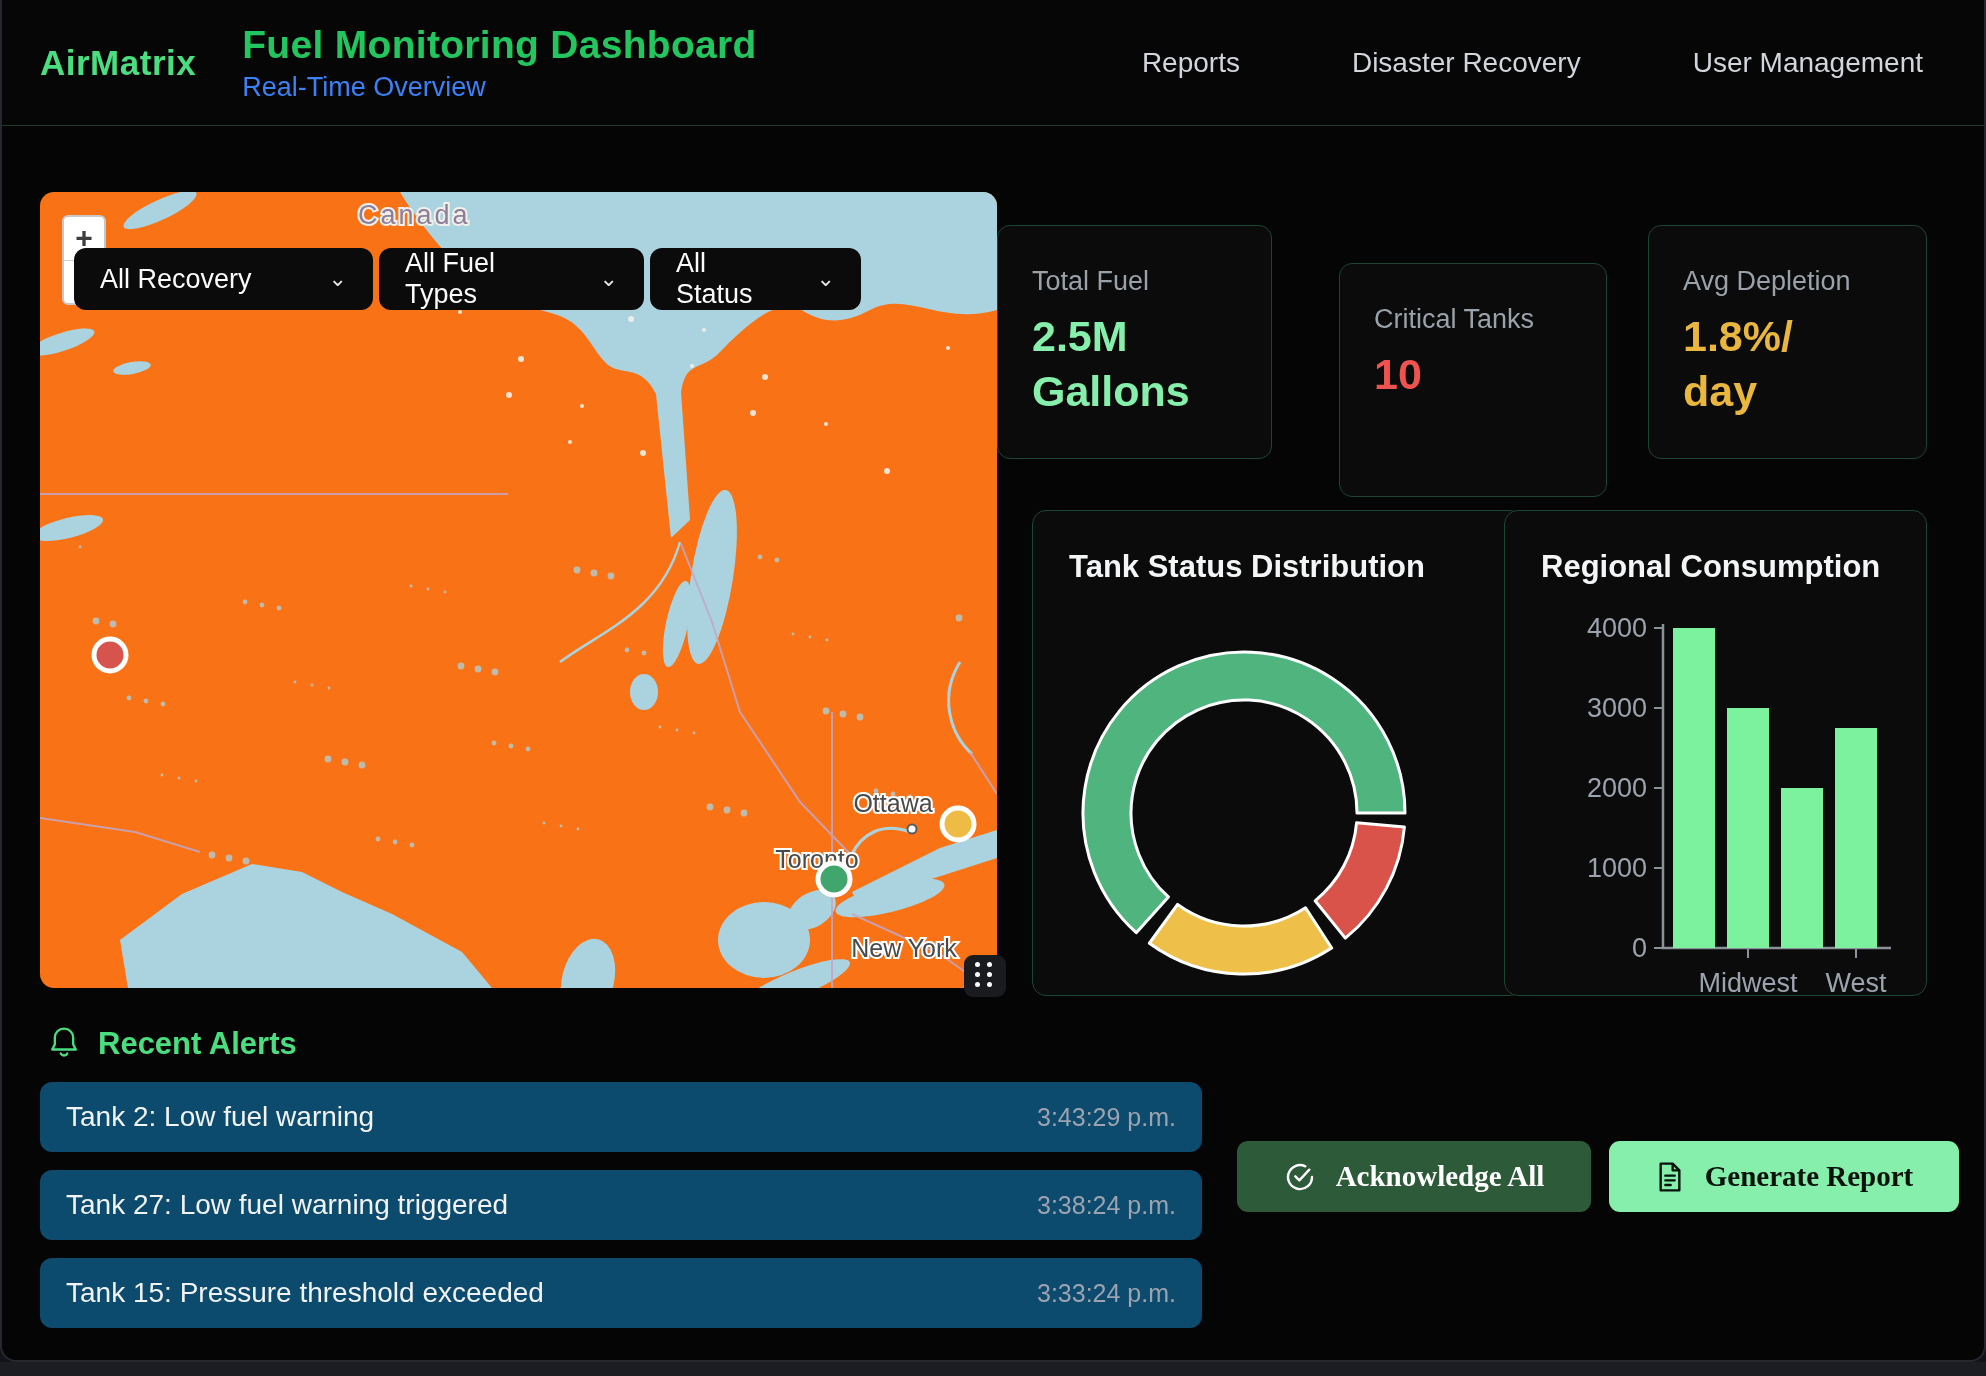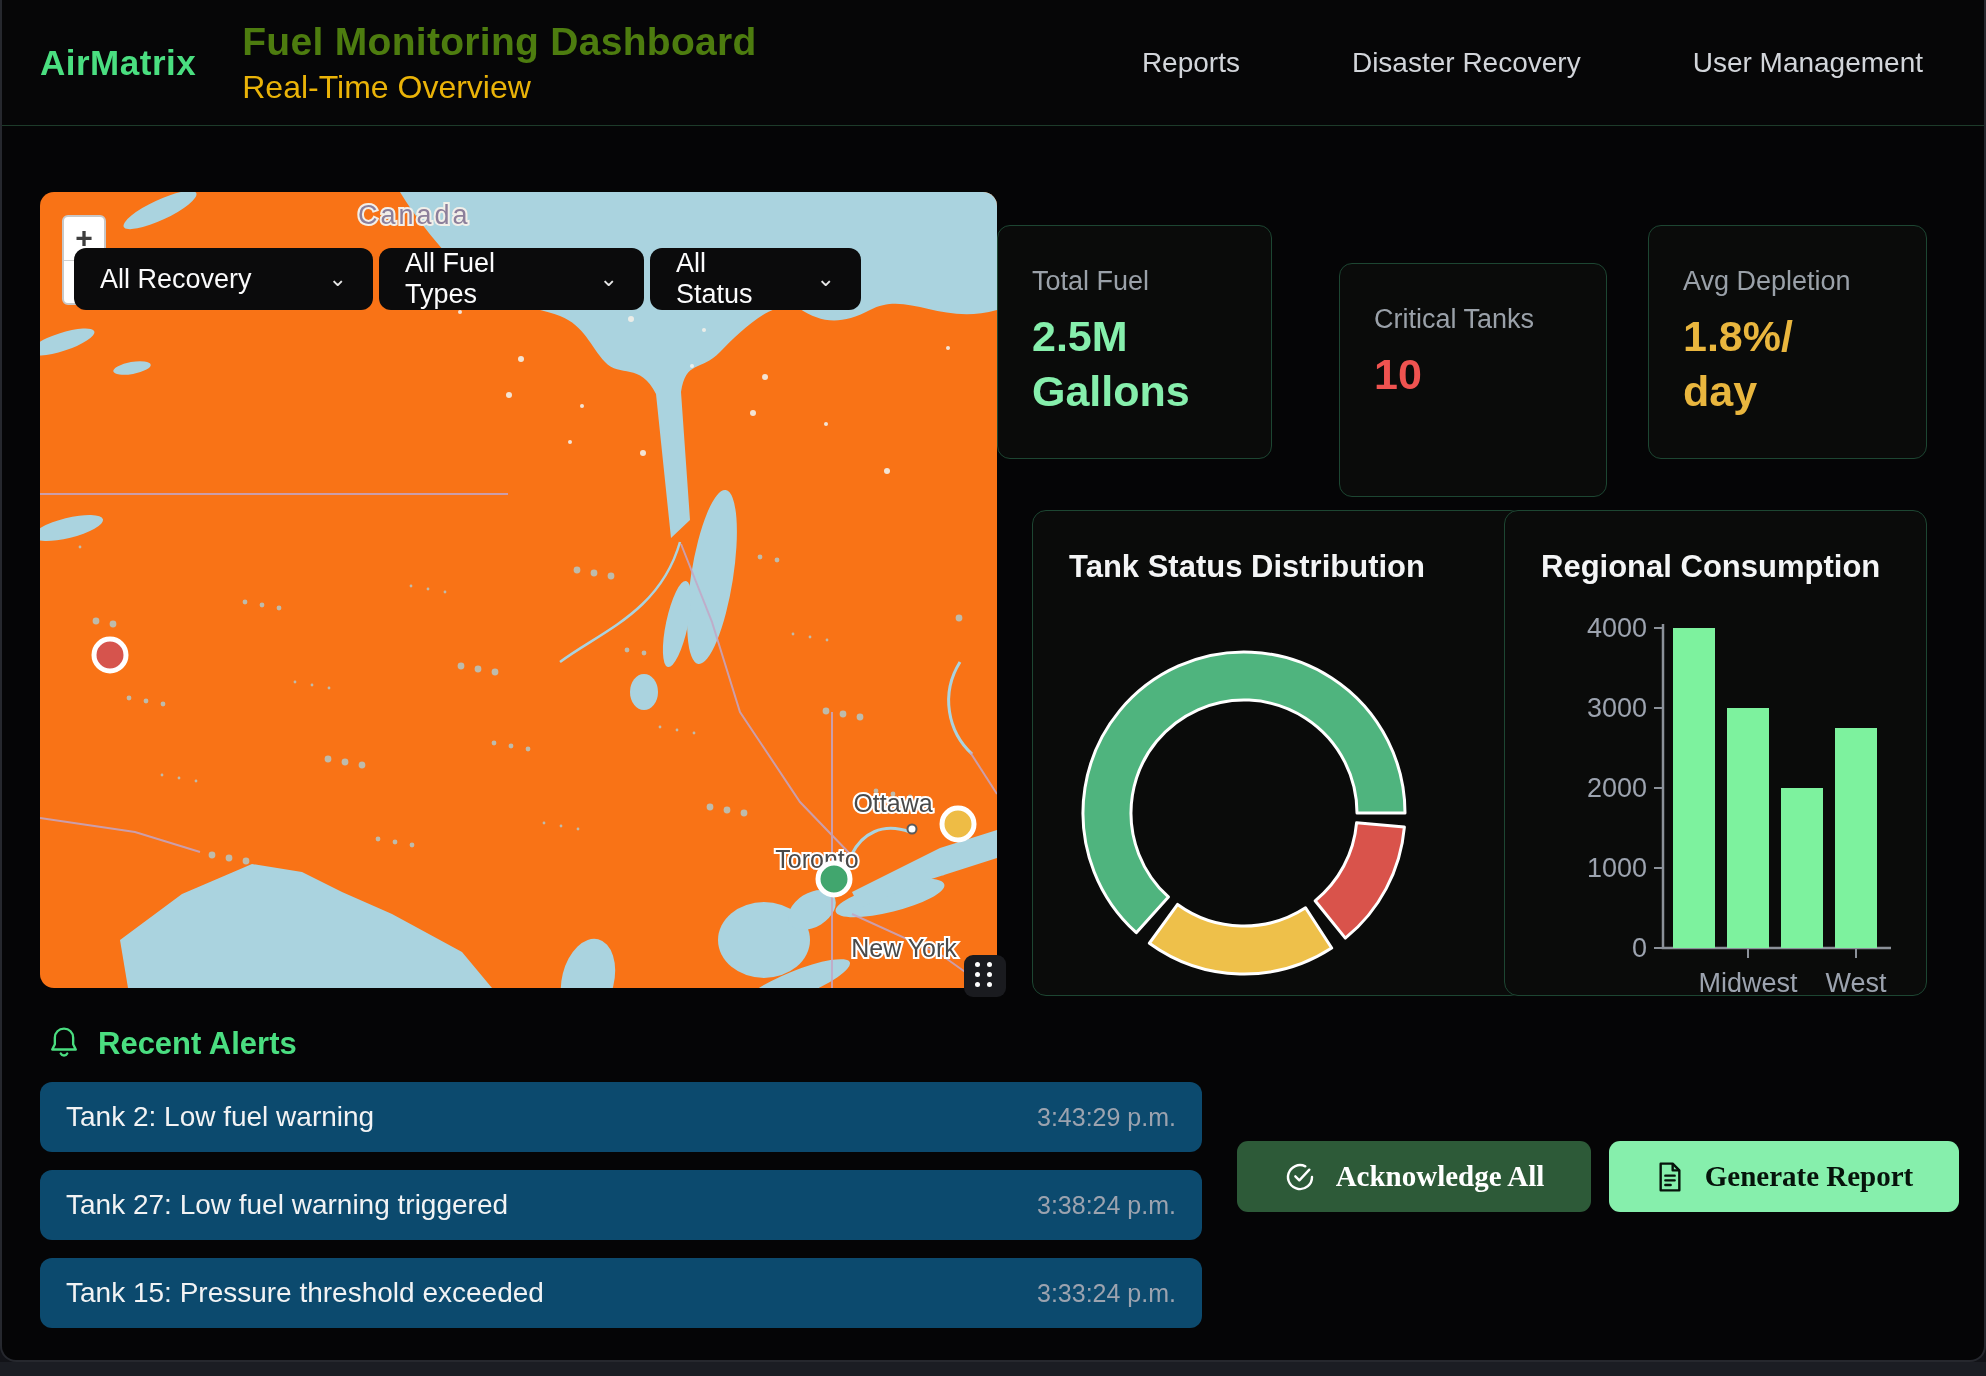--- a/index.html
+++ b/index.html
@@ -8,22 +8,22 @@
   #app { position:absolute; left:0; top:0; width:1986px; height:1362px;
     background:#050506; border:2px solid #26282e; border-top:none;
     border-radius:0 0 16px 16px; overflow:hidden; }
 
   
   #header { position:absolute; left:0; top:0; width:100%; height:126px;
     display:flex; align-items:center; padding:0 61px 0 38px;
     background:#060607; border-bottom:1px solid #1d3b2a; }
   .brand { color:#4ade80; font-size:35px; font-weight:bold; letter-spacing:.5px; }
   .titleblock { margin-left:46px; }
-  .title { color:#4d7c0f; font-size:39px; font-weight:bold; letter-spacing:.3px; }
-  .subtitle { color:#eab308; font-size:32px; margin-top:5px; }
+  .title { color:#22c55e; font-size:39px; font-weight:bold; letter-spacing:.3px; }
+  .subtitle { color:#3b82f6; font-size:27px; margin-top:5px; }
   nav { margin-left:auto; display:flex; gap:112px; }
   .nav-item { color:#d2d5da; font-size:28px; cursor:pointer; }
 
   
   #map-wrap { position:absolute; left:38px; top:192px; width:957px; height:796px; }
   #map-clip { position:absolute; inset:0; border-radius:14px; overflow:hidden; background:#f97316; }
   #map-svg { position:absolute; inset:0; }
   .zoom-ctl { position:absolute; left:22px; top:23px; width:44px; height:90px;
     background:#ffffff; border:2px solid #c8c8c8; border-radius:6px; z-index:300;
     display:flex; flex-direction:column; }

